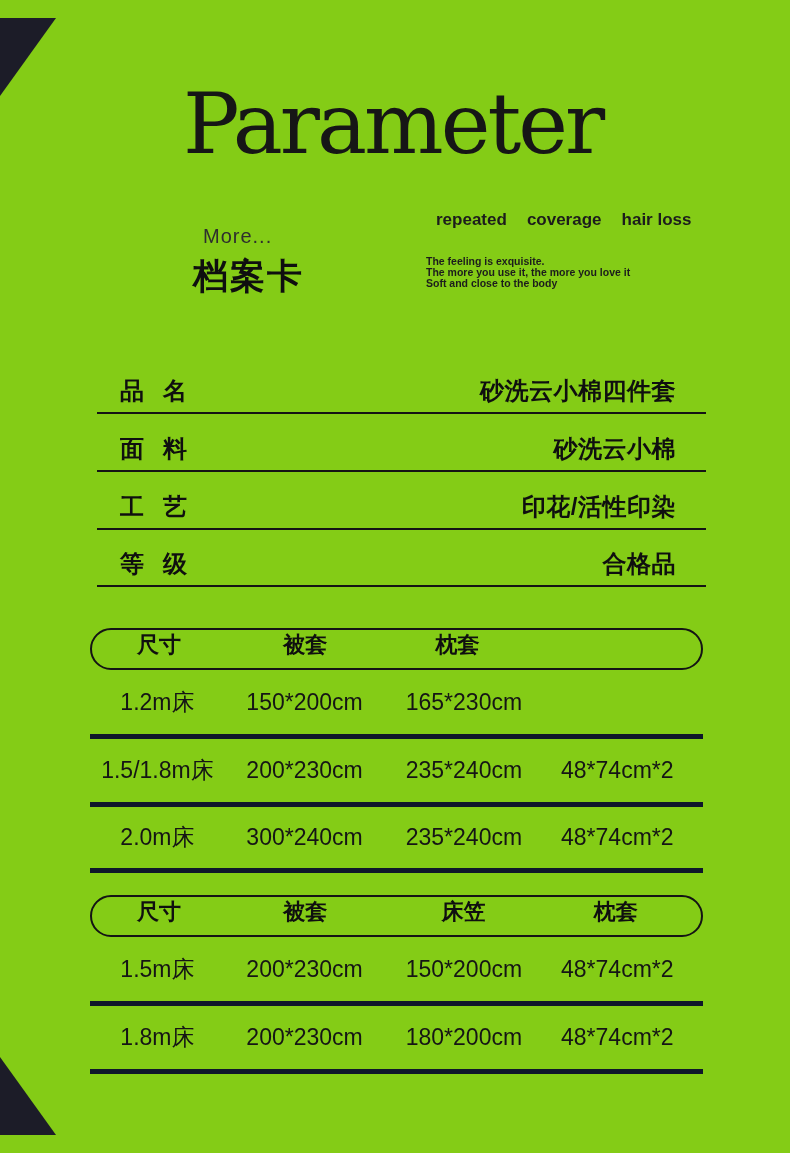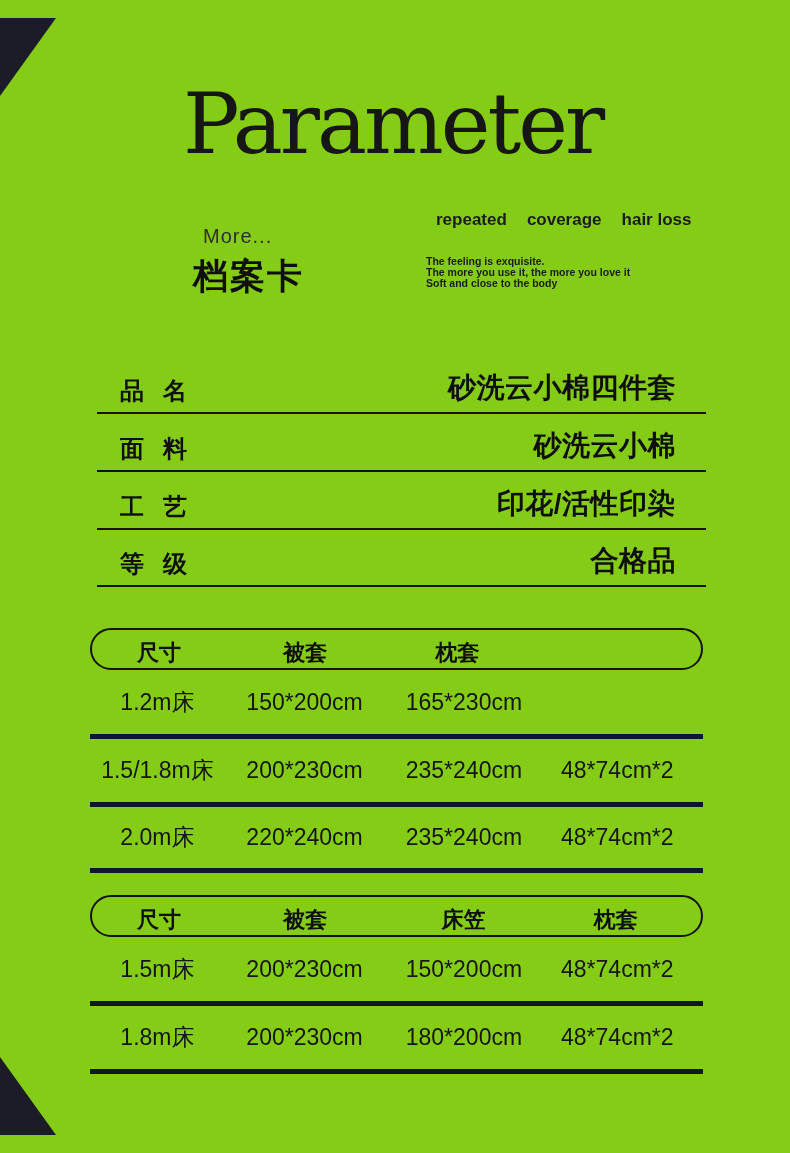--- a/index.html
+++ b/index.html
@@ -30,27 +30,27 @@
   
   .specs{position:absolute;left:97px;top:357px;width:609px;}
   .spec-row{
     position:absolute;left:0;width:100%;height:57px;box-sizing:border-box;
     display:flex;justify-content:space-between;align-items:flex-end;
     padding:0 30px 5px 23px;border-bottom:2px solid #141414;
   }
   .spec-row.r0{top:0;} .spec-row.r1{top:58px;} .spec-row.r2{top:116px;} .spec-row.r3{top:173px;}
   .spec-label{display:flex;justify-content:space-between;width:67px;
     font-size:24px;font-weight:700;color:#0f0f0f;}
-  .spec-value{font-size:28px;font-weight:600;letter-spacing:.5px;color:#0f0f0f;}
+  .spec-value{font-size:24px;font-weight:600;letter-spacing:.5px;color:#0f0f0f;}
 
   
   .size-table{position:absolute;left:90px;width:613px;}
   .table1{top:628px;} .table2{top:895px;}
   .pill{height:42px;box-sizing:border-box;border:2px solid #141414;border-radius:22px;
-    display:flex;align-items:flex-end;}
+    display:flex;align-items:flex-start;}
   .cell{text-align:center;box-sizing:border-box;}
   .c0{width:22%;} .c1{width:26%;} .c2{width:26%;} .c3{width:26%;padding-right:12px;}
   .pill .cell{font-size:22px;font-weight:700;color:#0f0f0f;}
   .trow{display:flex;align-items:center;border-bottom:5px solid #0f172a;
     font-size:23px;font-weight:500;color:#151515;}
   .trow.h64{height:64px;} .trow.h63{height:63px;} .trow.h61{height:61px;}
 </style>
 </head>
 <body>
 
@@ -118,21 +118,21 @@
       <span class="cell c2">165*230cm</span>
     </div>
     <div class="trow h63">
       <span class="cell c0">1.5/1.8m床</span>
       <span class="cell c1">200*230cm</span>
       <span class="cell c2">235*240cm</span>
       <span class="cell c3">48*74cm*2</span>
     </div>
     <div class="trow h61">
       <span class="cell c0">2.0m床</span>
-      <span class="cell c1">220*240cm</span>
+      <span class="cell c1">300*240cm</span>
       <span class="cell c2">235*240cm</span>
       <span class="cell c3">48*74cm*2</span>
     </div>
   </div>
 
   <div class="size-table table2">
     <div class="pill">
       <span class="cell c0">尺寸</span>
       <span class="cell c1">被套</span>
       <span class="cell c2">床笠</span>

